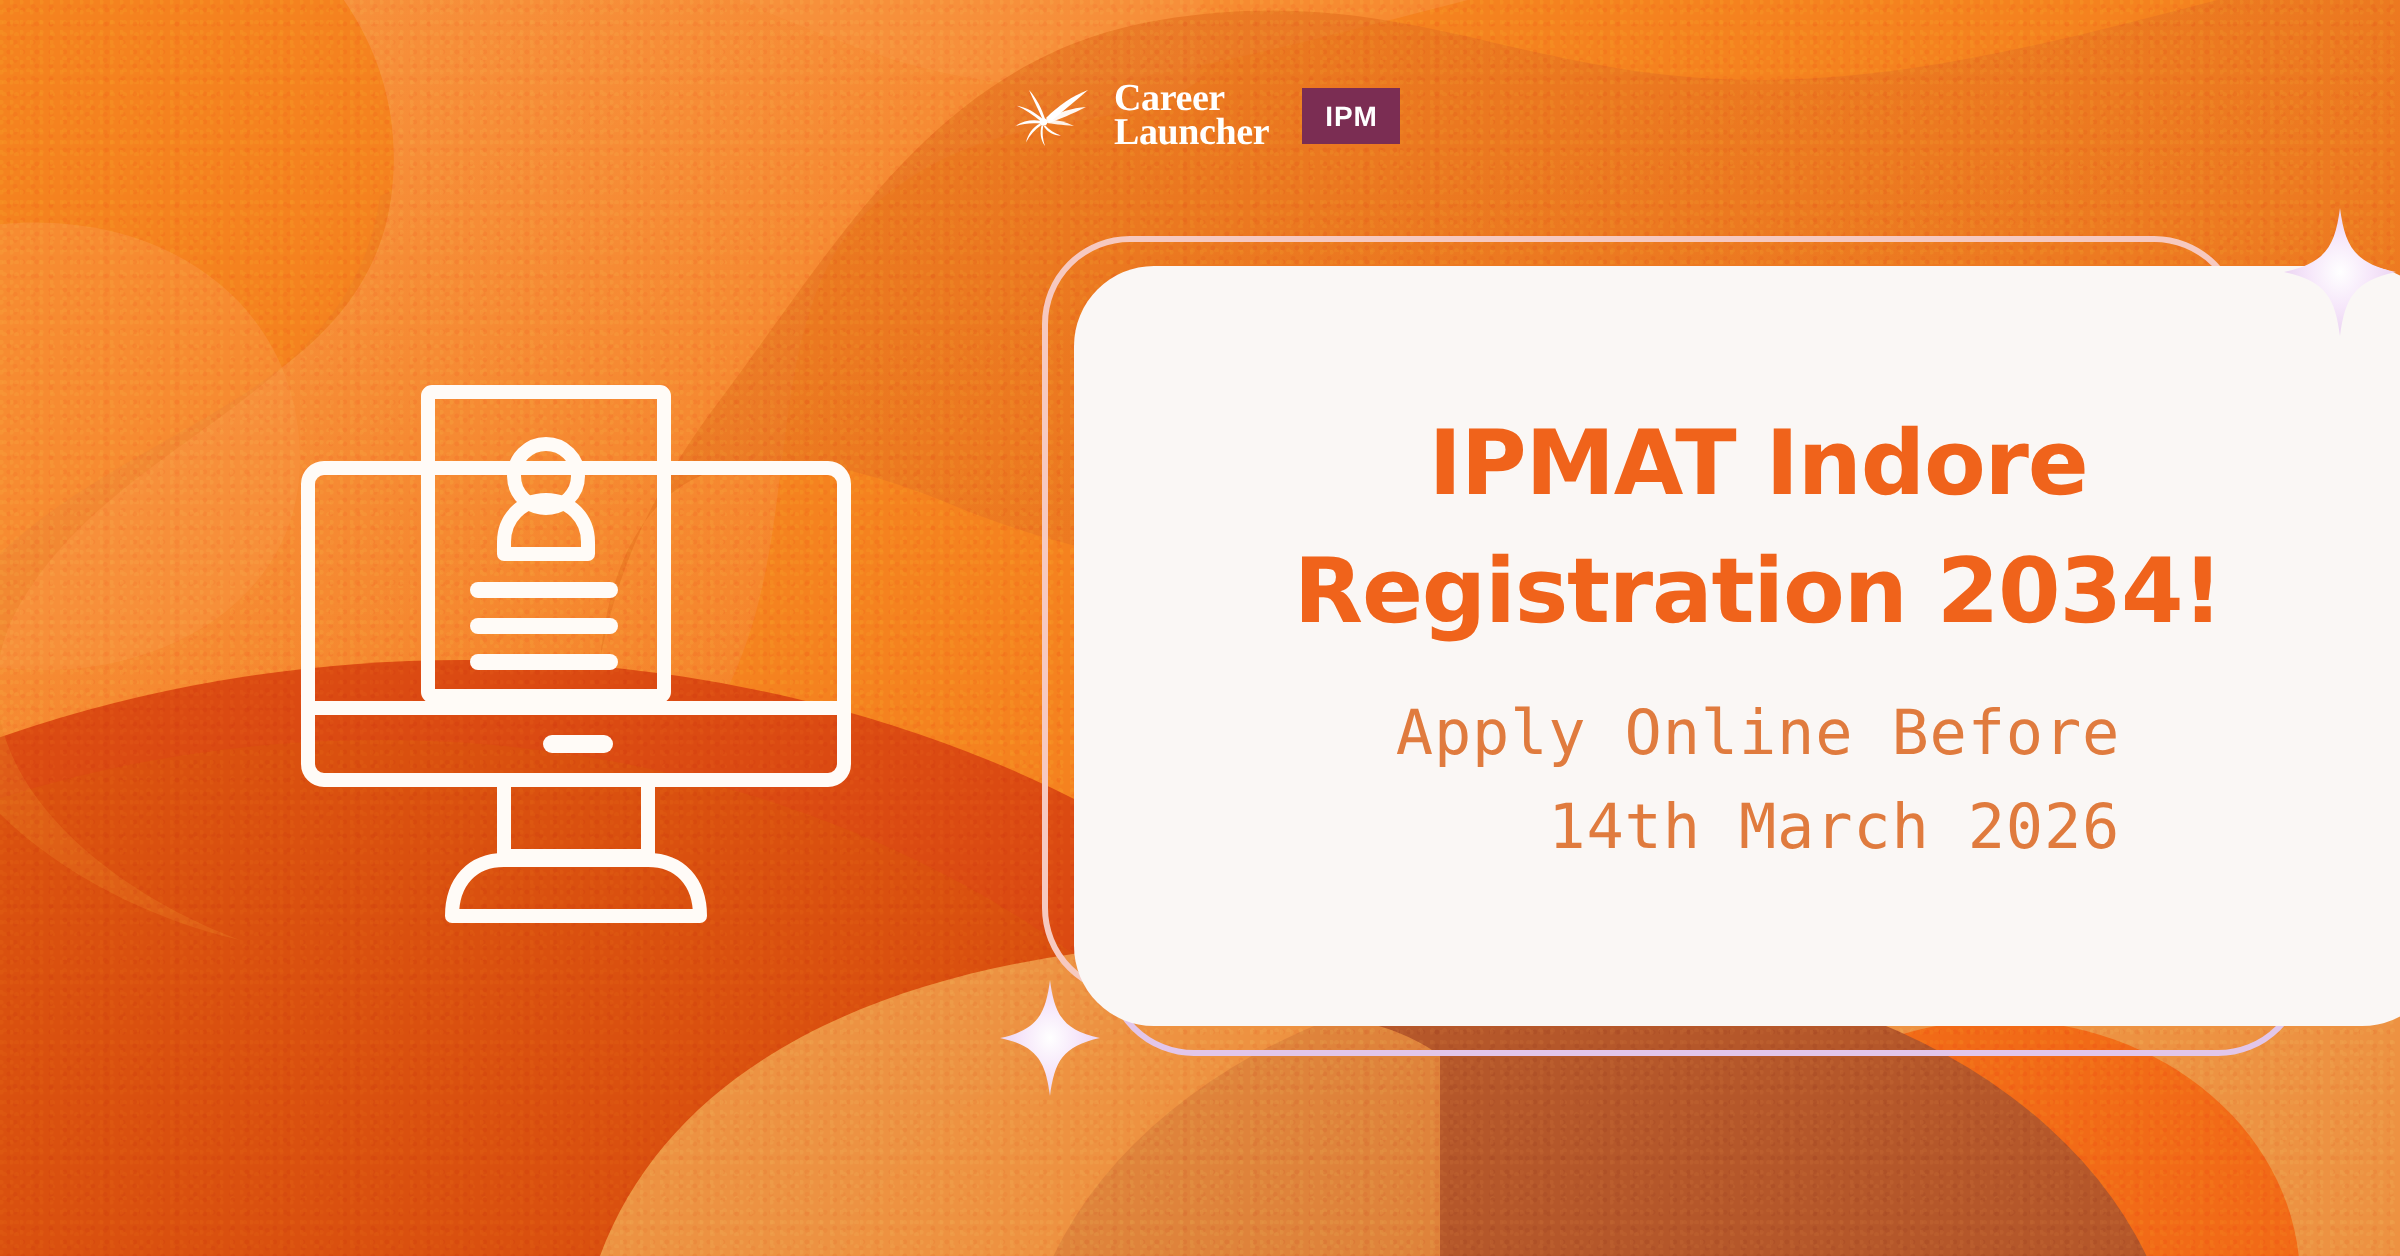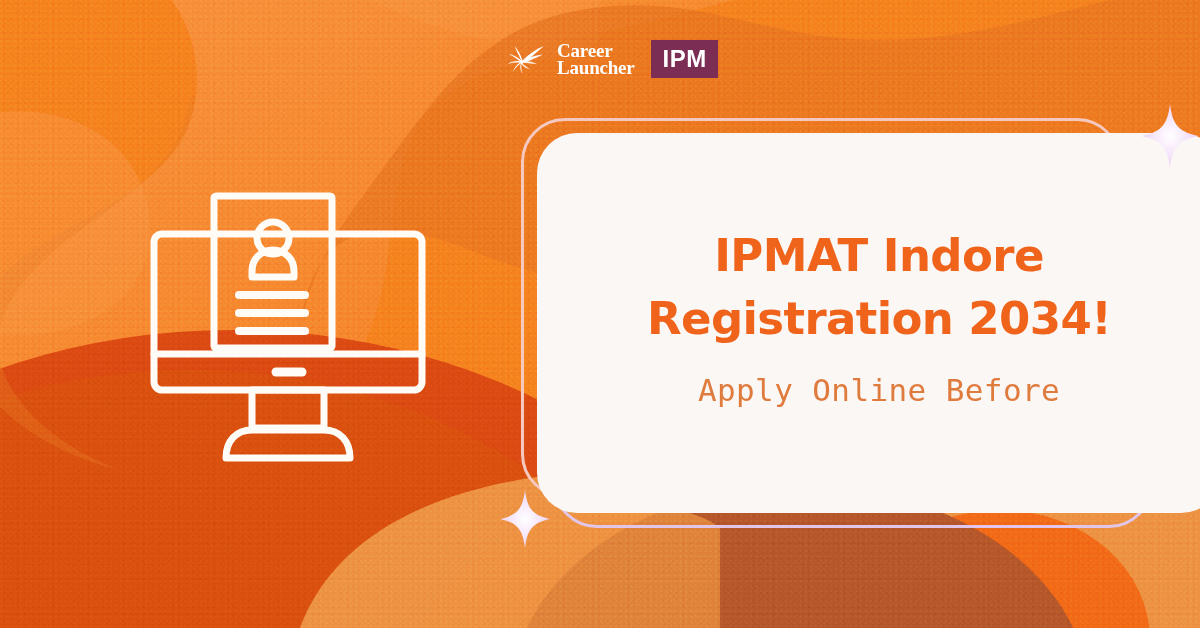--- a/index.html
+++ b/index.html
@@ -52,21 +52,21 @@
     line-height:16.5px;
     letter-spacing:-.2px;
     white-space:pre-line;
     padding-top:1px;
   }
   .logo-badge {
     background:#7B2D53;
     color:#FFFFFF;
     font-family:"Liberation Sans", sans-serif;
     font-weight:bold;
-    font-size:24px;
+    font-size:14px;
     letter-spacing:.5px;
     padding:7px 11px 7px 12px;
     line-height:1;
     margin-left:4px;
   }
 
   
   .illustration {
     position:absolute;
     left:148px; top:186px;
@@ -299,17 +299,18 @@
     <div class="card-outline-back"></div>
     <div class="card-outline-front"></div>
 
     <div class="card">
       <div class="card-heading">
         <span class="hl">IPMAT Indore</span>
         <span class="hl">Registration 2034!</span>
       </div>
       <div class="card-sub">
         <span class="sl">Apply Online Before</span>
+        <span class="sl">14th March 2026</span>
       </div>
     </div>
   </div>
 
 </div>
 
 </body></html>

